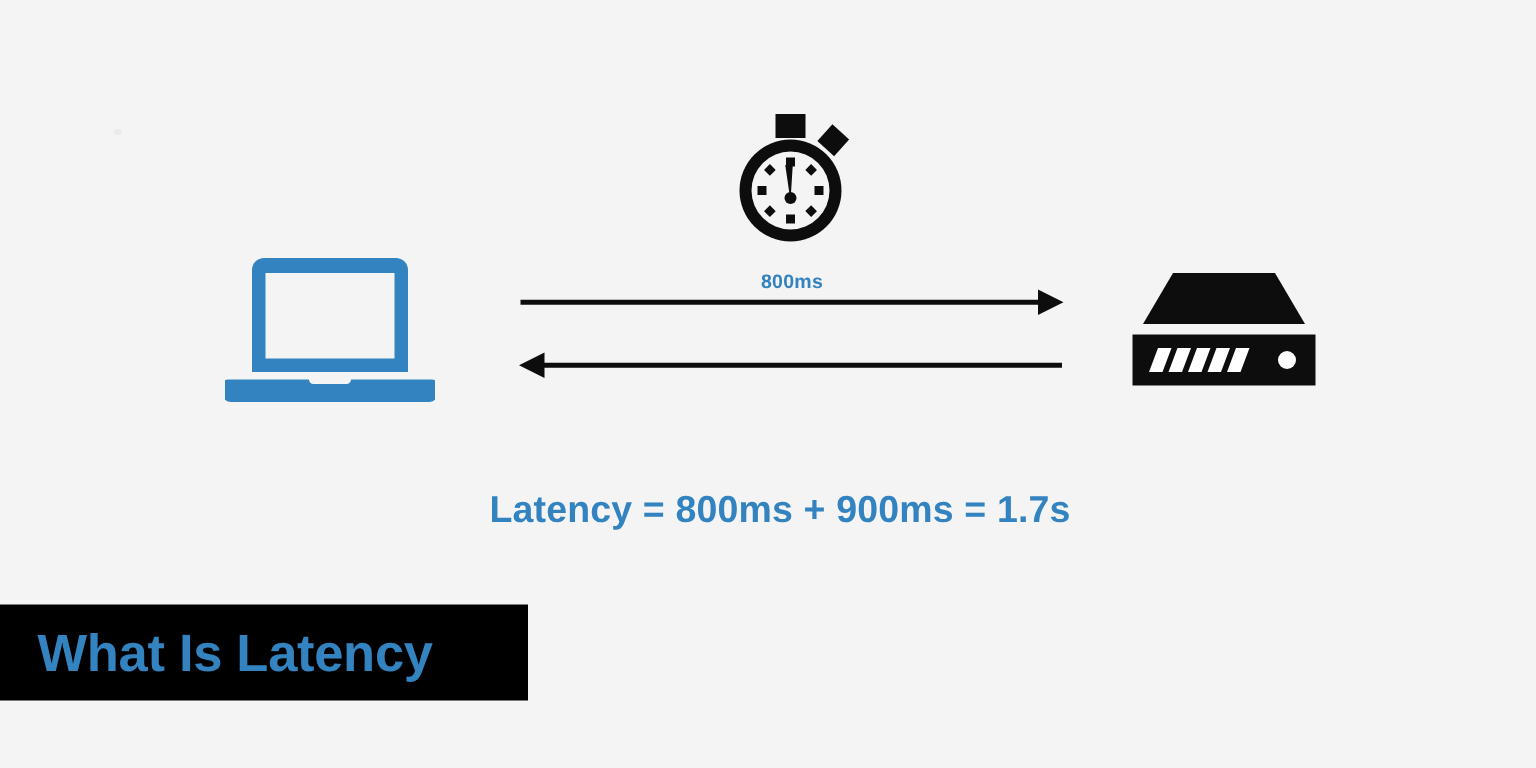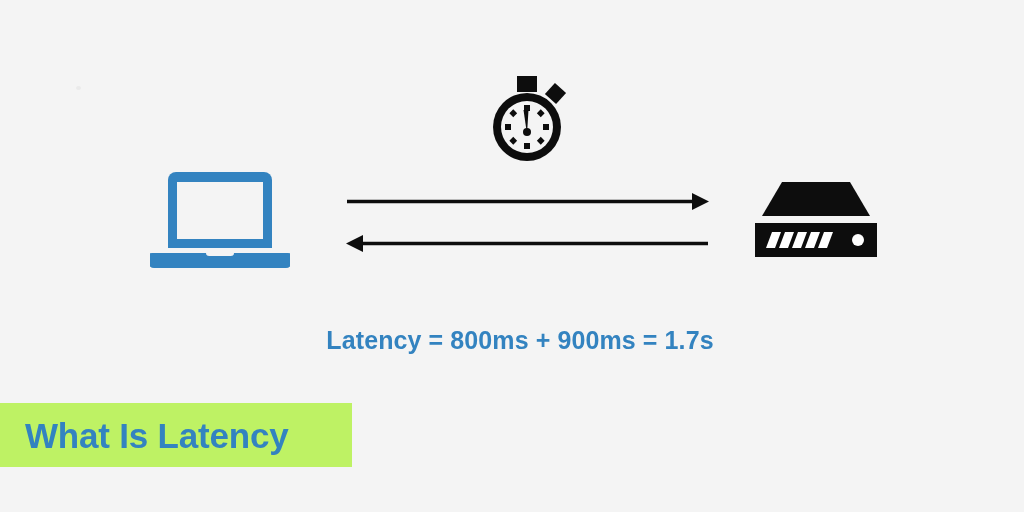--- a/index.html
+++ b/index.html
@@ -89,21 +89,21 @@
     letter-spacing: 0.1px;
   }
 
   
   .title-band {
     position: absolute;
     left: 0;
     top: 403px;
     width: 352px;
     height: 64px;
-    background: #bef264;
+    background: #000000;
     display: flex;
     align-items: center;
   }
   .title-text {
     margin-left: 25px;
     color: #3383c0;
     font-size: 35px;
     font-weight: bold;
     letter-spacing: -0.2px;
     line-height: 1;
@@ -155,20 +155,21 @@
       <rect x="24.5" y="66" width="5.5" height="5.5" fill="#0d0d0d" transform="rotate(45 27.25 68.75)"></rect>
       <rect x="52" y="66" width="5.5" height="5.5" fill="#0d0d0d" transform="rotate(45 54.75 68.75)"></rect>
 
       <path d="M41 62 L37.5 38 L42.5 38 Z" fill="#0d0d0d"></path>
       <circle cx="41" cy="60" r="4" fill="#0d0d0d"></circle>
     </svg>
   </div>
 
   <div class="arrow-group">
 
+    <div class="arrow-label label-top">800ms</div>
 
     <svg width="376" height="96" viewBox="0 0 376 96" xmlns="http://www.w3.org/2000/svg">
 
       <line x1="7" y1="29.5" x2="355" y2="29.5" stroke="#0d0d0d" stroke-width="3.4"></line>
       <path d="M352 21 L369 29.5 L352 38 Z" fill="#0d0d0d"></path>
 
       <line x1="20" y1="71.5" x2="368" y2="71.5" stroke="#0d0d0d" stroke-width="3.4"></line>
       <path d="M23 63 L6 71.5 L23 80 Z" fill="#0d0d0d"></path>
     </svg>
 

